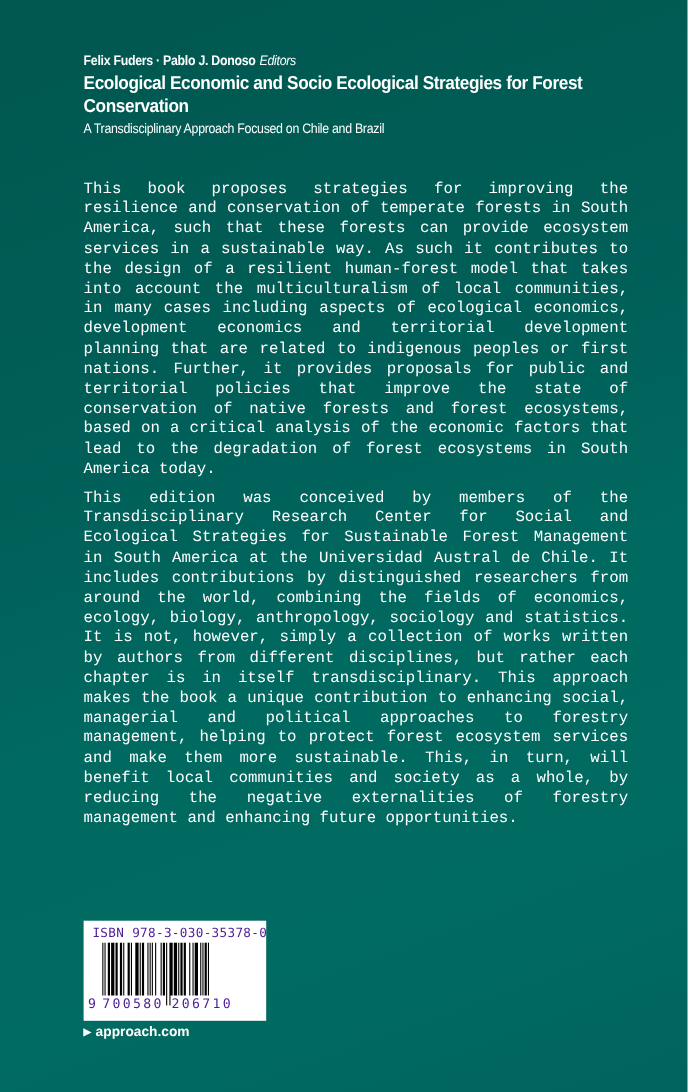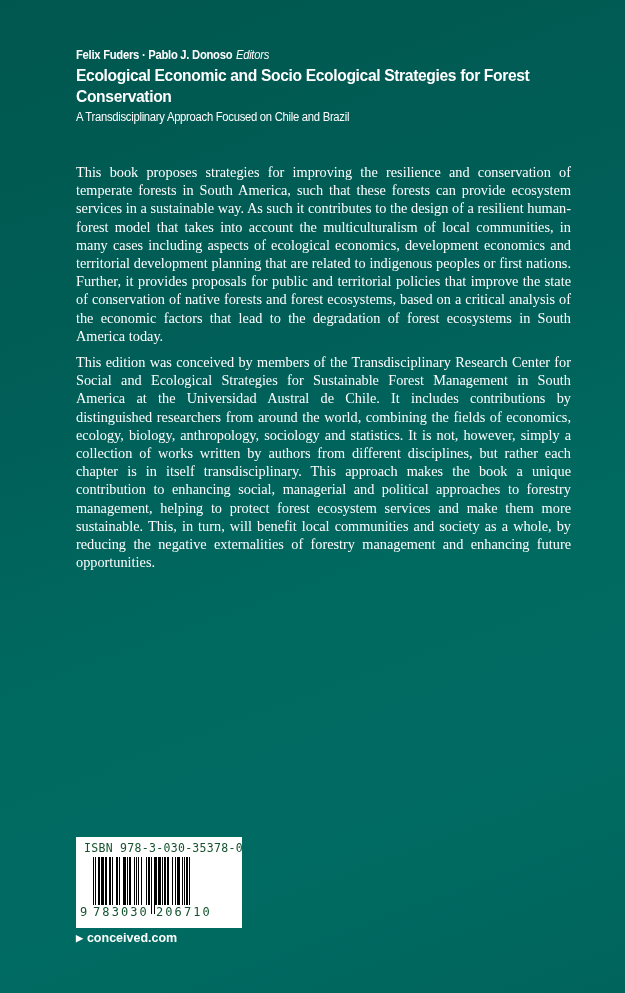--- a/index.html
+++ b/index.html
@@ -7,23 +7,23 @@
       width: 625px; height: 993px; overflow: hidden;
       background: linear-gradient(160deg, #00574f 0%, #005f58 35%, #006a61 60%, #006b62 80%, #00645c 100%);
       position: relative;
       color: #ffffff;
     }
     .header { position: absolute; left: 76px; top: 48px; width: 500px; }
     .editors { font-family: "Liberation Sans", sans-serif; font-size: 12.5px; font-weight: bold; letter-spacing: -0.3px; transform: scaleX(0.9); transform-origin: left; white-space: nowrap; }
     .editors .role { font-style: italic; font-weight: normal; margin-left: 4px; }
     .title { font-family: "Liberation Sans", sans-serif; font-size: 17px; font-weight: bold; line-height: 21px; margin-top: 3px; letter-spacing: -0.4px; transform: scaleX(0.92); transform-origin: left; width: 540px; }
     .subtitle { font-family: "Liberation Sans", sans-serif; font-size: 12.5px; line-height: 16px; margin-top: 2px; letter-spacing: -0.3px; transform: scaleX(0.9); transform-origin: left; white-space: nowrap; }
-    .body { position: absolute; left: 76px; top: 163px; width: 495px; font-family: Liberation Serif, serif; font-size: 14.3px; line-height: 18.2px; text-align: justify; }
+    .body { position: absolute; left: 76px; top: 163px; width: 495px; font-family: Liberation Mono, monospace; font-size: 14.3px; line-height: 18.2px; text-align: justify; }
     .body p { margin: 0 0 8px 0; hyphens: none; }
-    .isbn-box { position: absolute; left: 76px; top: 837px; width: 166px; height: 91px; background: #ffffff; color: #14532d; }
+    .isbn-box { position: absolute; left: 76px; top: 837px; width: 166px; height: 91px; background: #ffffff; color: #4c1d95; }
     .isbn-text { position: absolute; left: 8px; top: 4px; font-family: "DejaVu Sans Mono", monospace; font-size: 11.5px; letter-spacing: 0.3px; white-space: nowrap; }
     .barcode { position: absolute; left: 17px; top: 20px; width: 140px; height: 57px; display: flex; align-items: stretch; }
     .barcode span { display: block; background: #000; height: 100%; }
     .barcode span.gap { background: transparent; }
     .barcode-digits { position: absolute; left: 4px; top: 68px; font-family: "DejaVu Sans Mono", monospace; font-size: 12px; white-space: nowrap; background: transparent; }
     .barcode-digits .d0 { display: inline-block; width: 12px; }
     .barcode-digits .grp { display: inline-block; background: #fff; padding: 0 1px; letter-spacing: 2.1px; }
     .springer { position: absolute; left: 76px; top: 931px; font-family: "Liberation Sans", sans-serif; font-weight: bold; font-size: 12.5px; white-space: nowrap; }
     .springer .arrow { font-size: 9px; margin-right: 4px; vertical-align: 1px; }
   </style>
@@ -103,19 +103,19 @@
       <span style="width: 1.1px;"></span>
       <span class="gap" style="width: 1.1px;"></span>
       <span style="width: 1.1px;"></span>
       <span class="gap" style="width: 1.1px;"></span>
       <span style="width: 2.2px;"></span>
       <span class="gap" style="width: 1.1px;"></span>
       <span style="width: 1.1px;"></span>
       <span class="gap" style="width: 3.3px;"></span>
     </div>
   <div class="barcode-digits">
-    <span class="d0">9</span><span class="grp">783030</span><span style="display:inline-block;width:5px"></span><span class="grp">206710</span>
+    <span class="d0">9</span><span class="grp">700580</span><span style="display:inline-block;width:5px"></span><span class="grp">206710</span>
   </div>
 </div>
 
 <div class="springer">
-  <span class="arrow">▶</span><span>conceived.com</span>
+  <span class="arrow">▶</span><span>approach.com</span>
 </div>
 
 </body></html>

